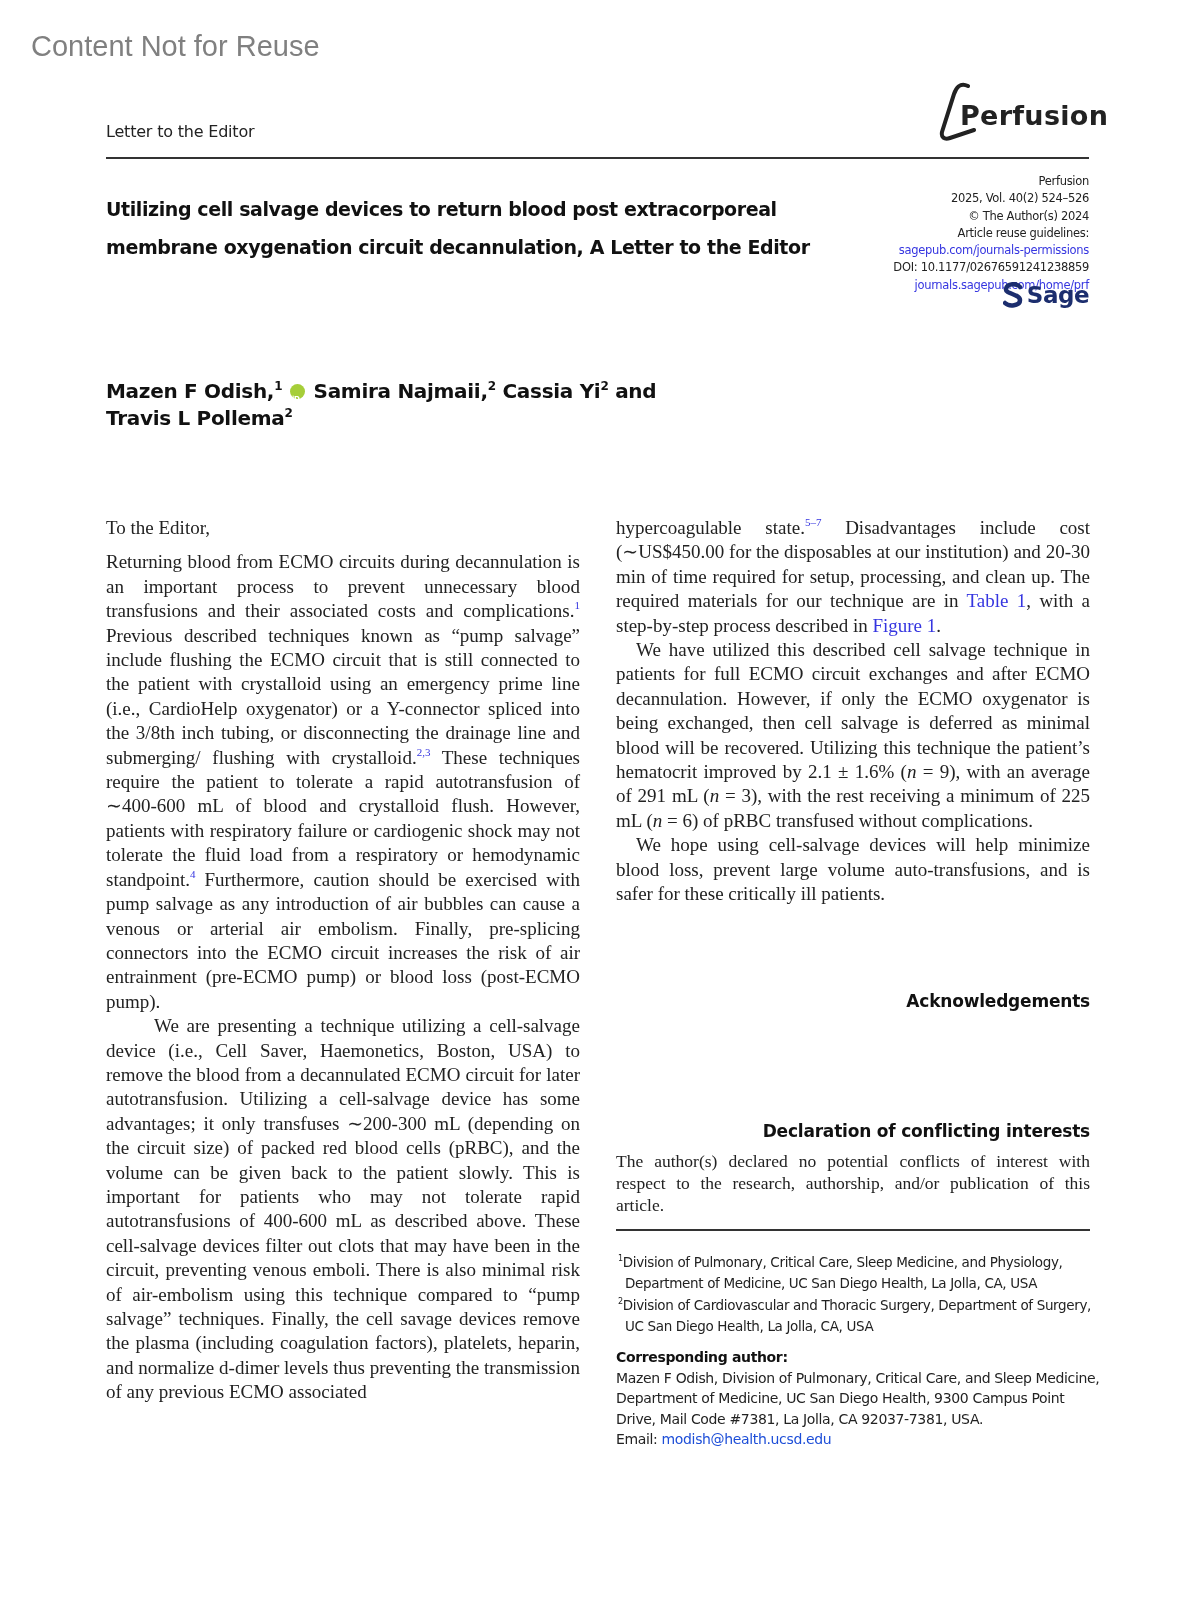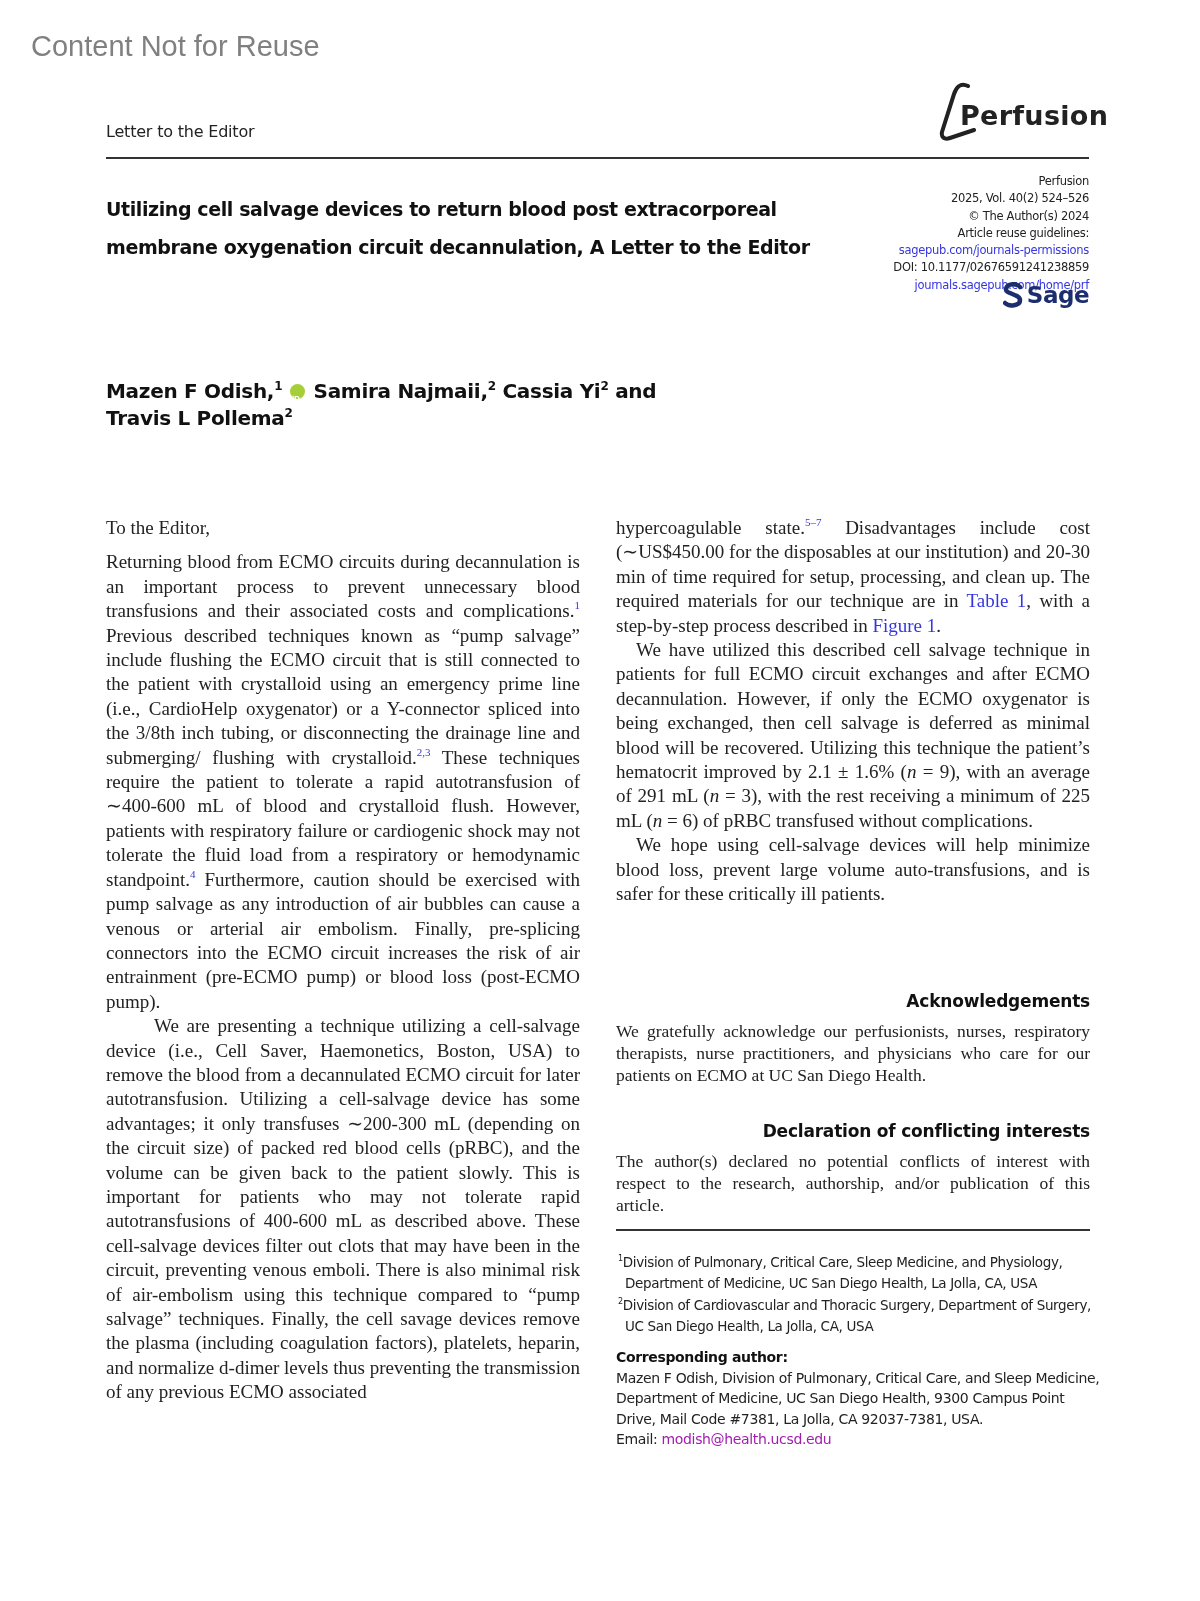--- a/index.html
+++ b/index.html
@@ -32,21 +32,21 @@
     .small-serif { font-size: 17.5px; line-height: 22px; }
     .ack { position: absolute; left: 616px; top: 989px; width: 474px; }
     .decl { position: absolute; left: 616px; top: 1119px; width: 474px; }
     .ack .heading, .decl .heading { margin-bottom: 7px; }
     .rule-foot { position: absolute; left: 616px; top: 1229px; width: 474px; height: 1.5px; background: #333; }
     .affils { position: absolute; left: 616px; top: 1250px; width: 480px; font-family: "DejaVu Sans", sans-serif; font-size: 13.5px; line-height: 20.5px; color: #222; letter-spacing: -0.35px; }
     .affils p { margin: 2px; padding-left: 7px; text-indent: -7px; }
     .affils sup { font-size: 8px; vertical-align: 6px; line-height: 0; }
     .corr { position: absolute; left: 616px; top: 1347px; width: 490px; font-family: "DejaVu Sans", sans-serif; font-size: 14px; line-height: 20.5px; color: #222; letter-spacing: -0.35px; }
     .corr .corr-head { font-weight: bold; color: #111; }
-    .corr .link { color: #a21caf; }
+    .corr .link { color: #1d4ed8; }
     .corr p { margin: 0; }
   </style>
 </head>
 <body>
 
 <div class="watermark">Content Not for Reuse</div>
 
 <div class="section-label">Letter to the Editor</div>
 
 <div class="logo">
@@ -93,21 +93,20 @@
 </div>
 
 <div class="col col-right">
   <p><span>hypercoagulable state.</span><sup>5–7</sup><span> Disadvantages include cost (∼US$450.00 for the disposables at our institution) and 20-30 min of time required for setup, processing, and clean up. The required materials for our technique are in </span><span class="xref">Table 1</span><span>, with a step-by-step process described in </span><span class="xref">Figure 1</span><span>.</span></p>
   <p class="indent"><span>We have utilized this described cell salvage technique in patients for full ECMO circuit exchanges and after ECMO decannulation. However, if only the ECMO oxygenator is being exchanged, then cell salvage is deferred as minimal blood will be recovered. Utilizing this technique the patient’s hematocrit improved by 2.1 ± 1.6% (</span><i>n</i><span> = 9), with an average of 291 mL (</span><i>n</i><span> = 3), with the rest receiving a minimum of 225 mL (</span><i>n</i><span> = 6) of pRBC transfused without complications.</span></p>
   <p class="indent">We hope using cell-salvage devices will help mini­mize blood loss, prevent large volume auto-transfusions, and is safer for these critically ill patients.</p>
 </div>
 
 <div class="col ack">
   <h2 class="heading">Acknowledgements</h2>
-  <p class="small-serif">We gratefully acknowledge our perfusionists, nurses, respi­ratory therapists, nurse practitioners, and physicians who care for our patients on ECMO at UC San Diego Health.</p>
 </div>
 
 <div class="col decl">
   <h2 class="heading">Declaration of conflicting interests</h2>
   <p class="small-serif">The author(s) declared no potential conflicts of interest with respect to the research, authorship, and/or publication of this article.</p>
 </div>
 
 <div class="rule-foot"></div>
 
 <div class="affils">

